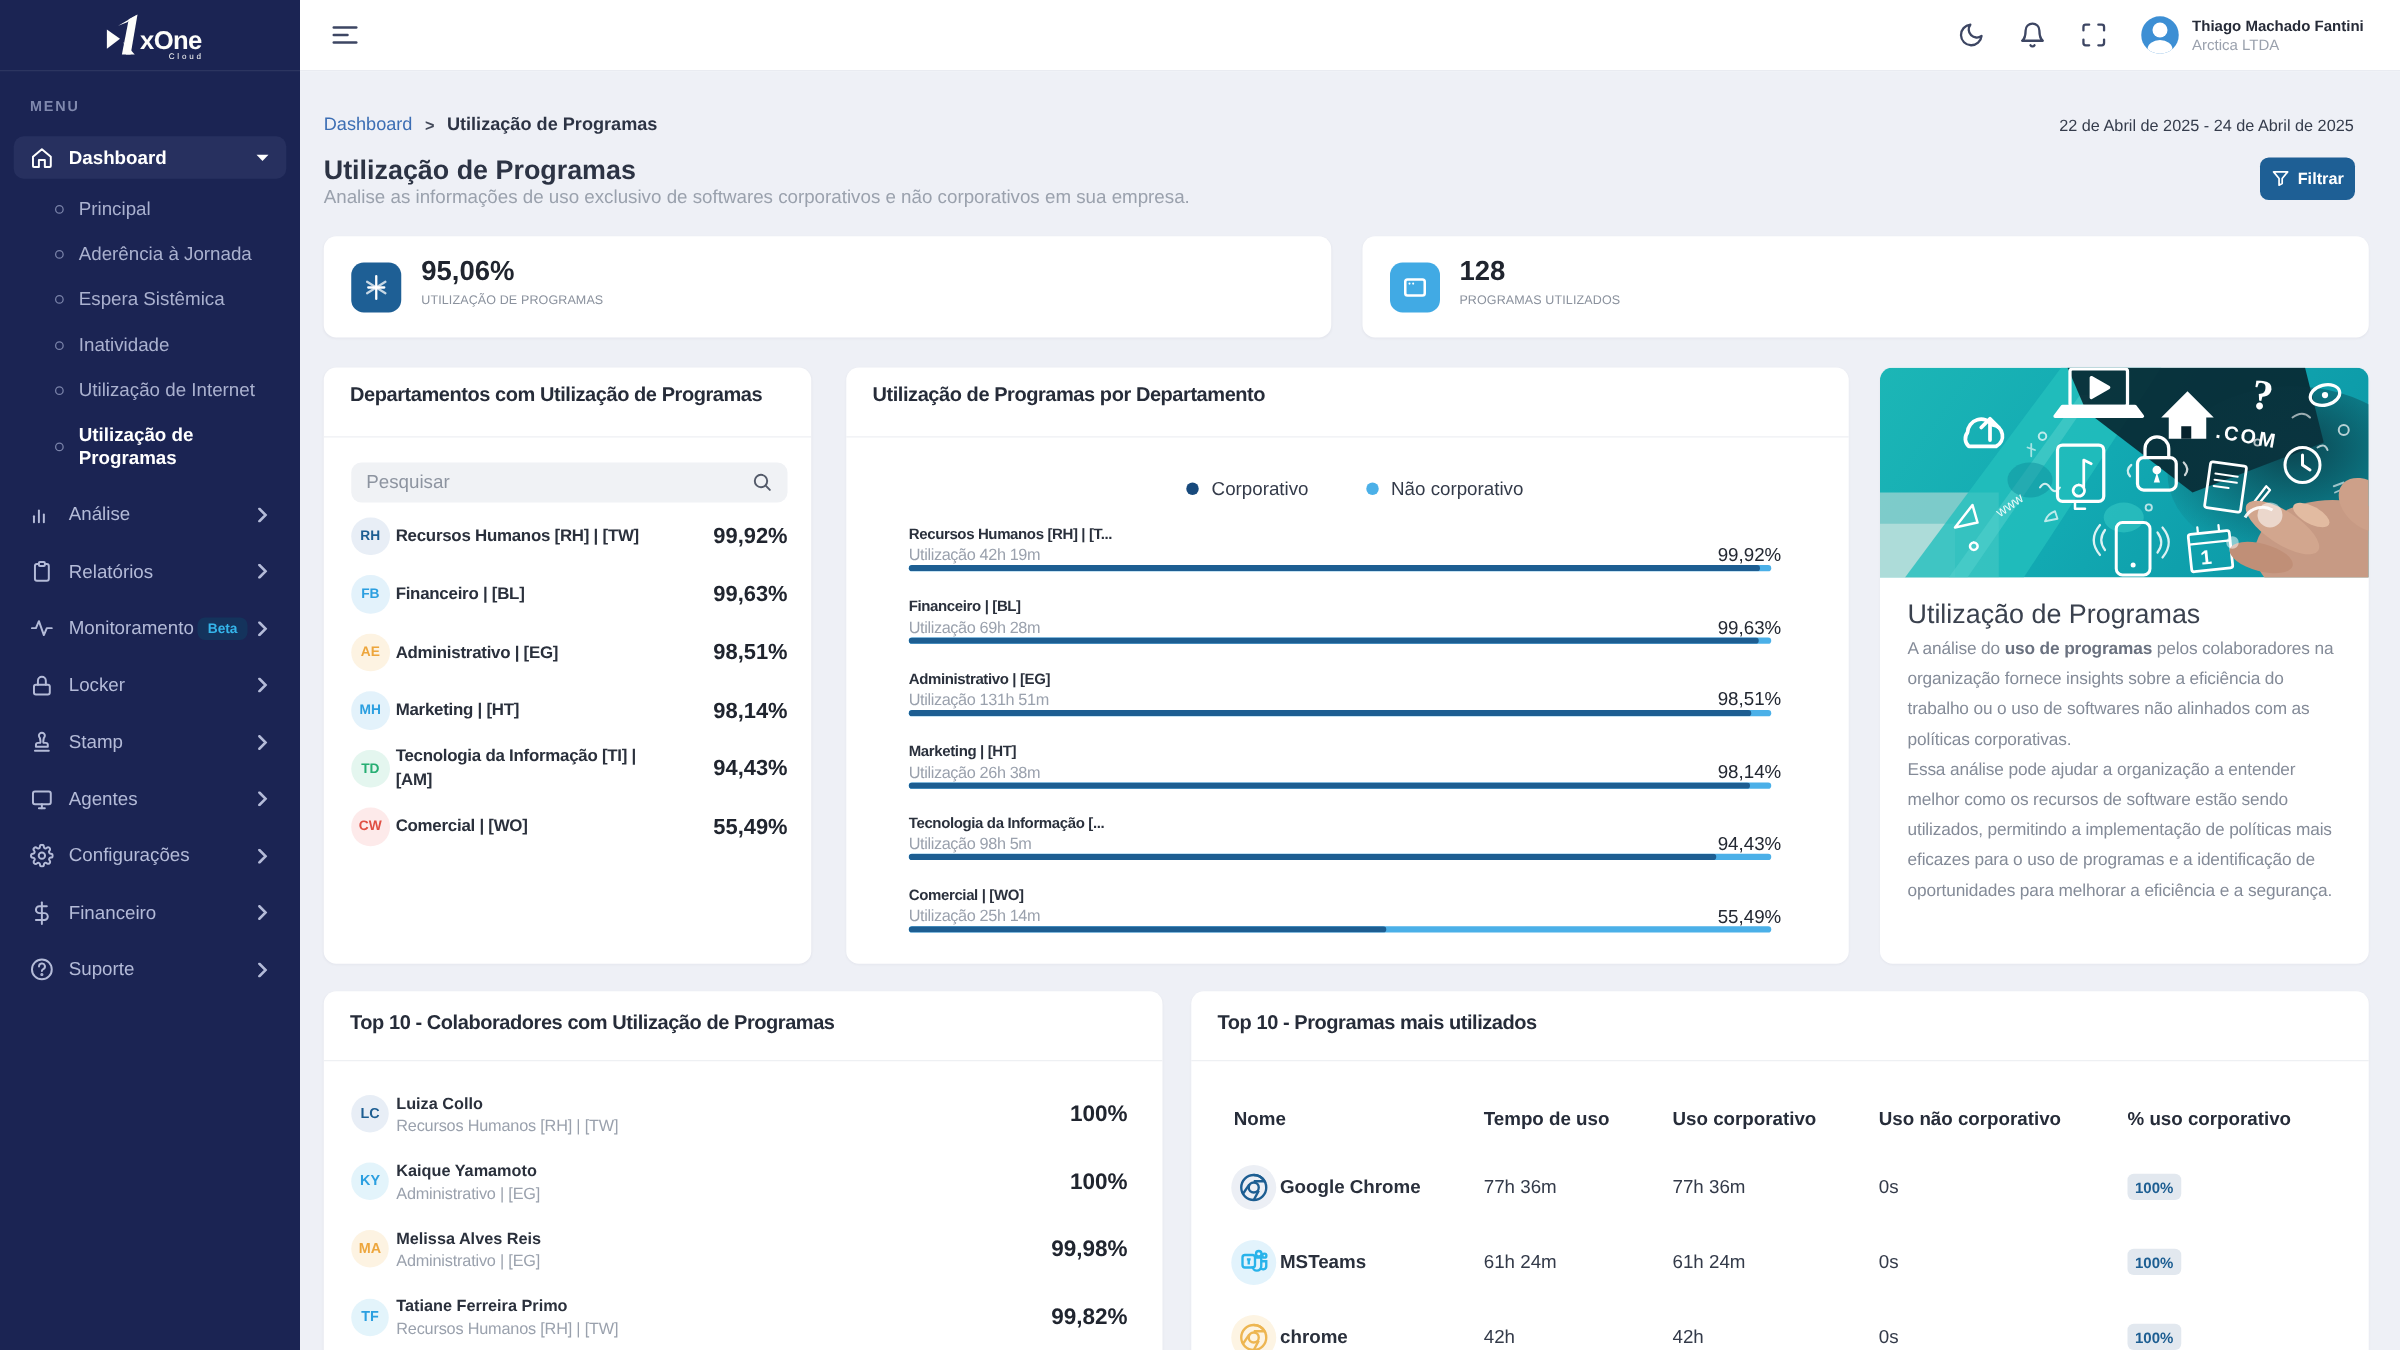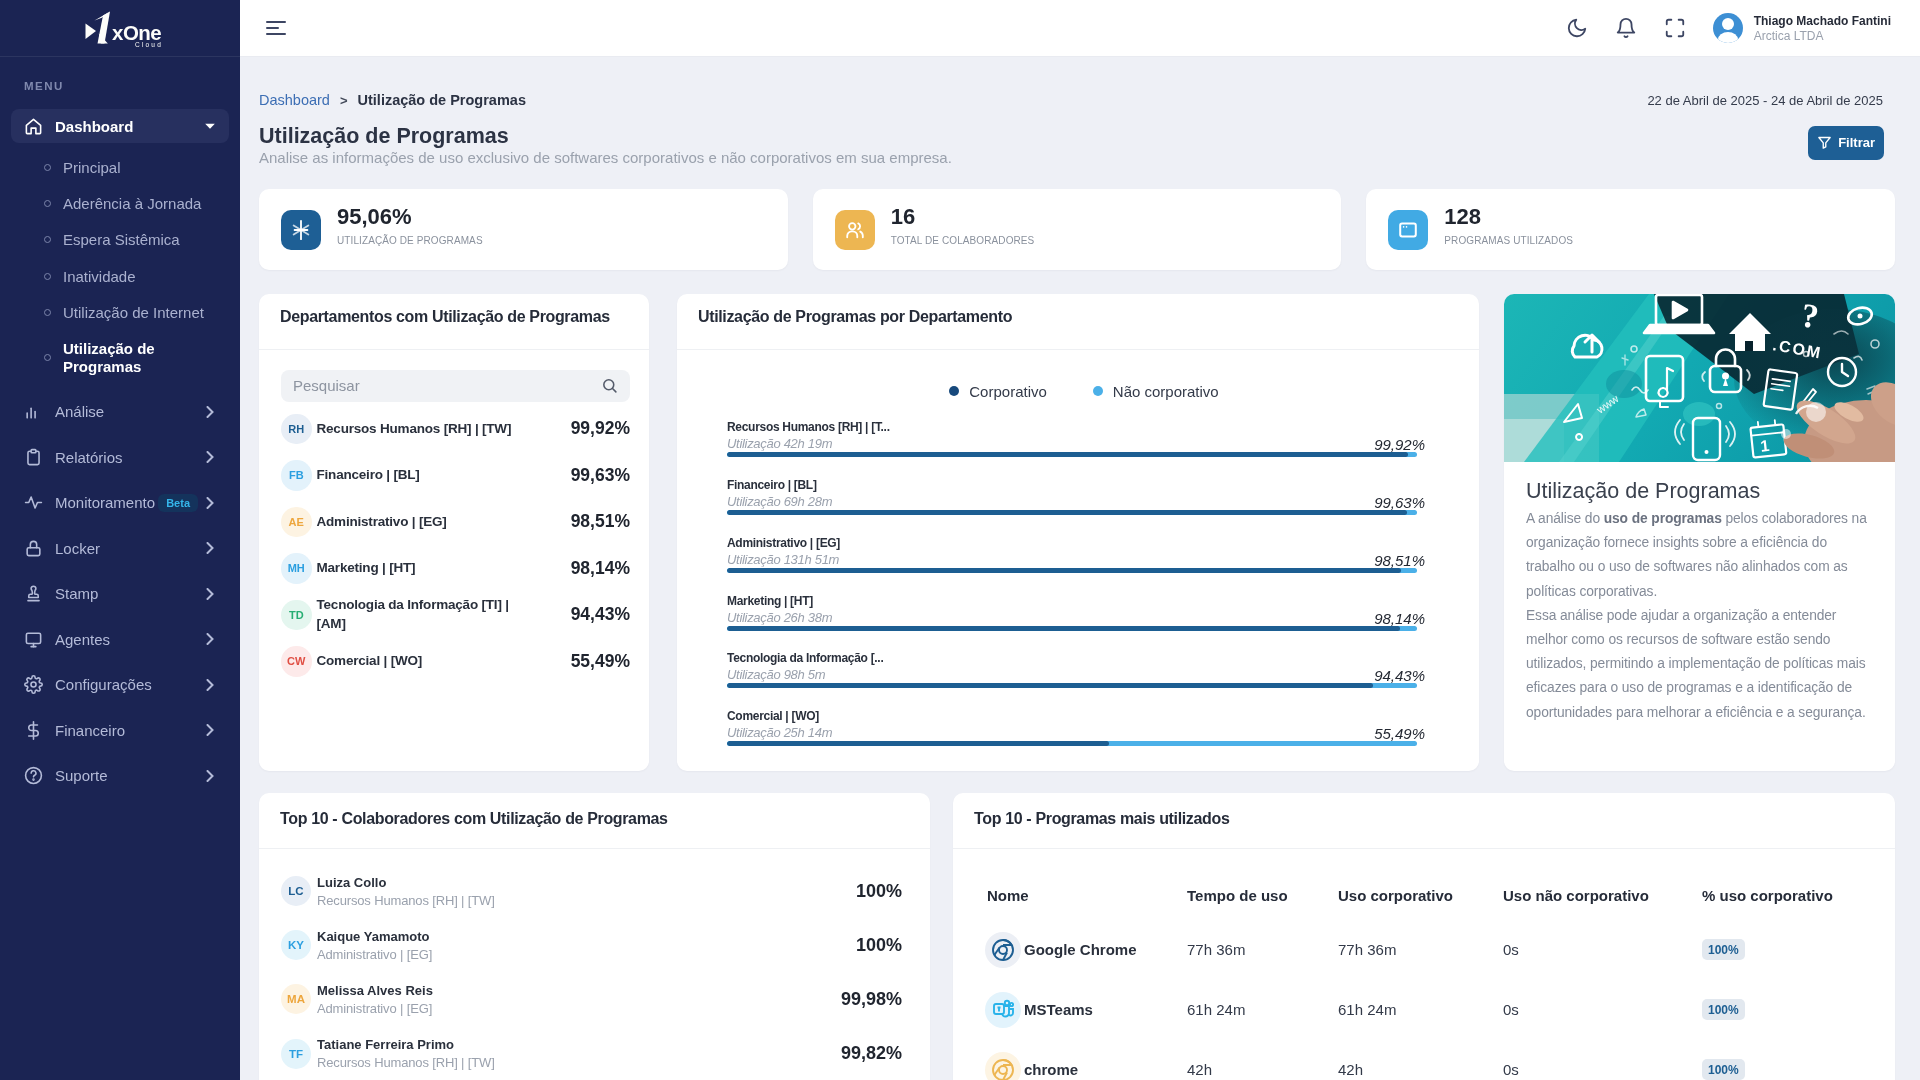--- a/index.html
+++ b/index.html
@@ -71,21 +71,21 @@
 .dava { width:30.5px; height:30.5px; border-radius:50%; display:flex; align-items:center; justify-content:center; font-size:11px; font-weight:bold; flex:none; }
 .dname { margin-left:5px; font-size:13.5px; font-weight:bold; color:#2a303c; line-height:18.5px; letter-spacing:-0.2px; }
 .dpct { margin-left:auto; font-size:17.5px; font-weight:bold; color:#20252f; }
 
 .legend { display:flex; justify-content:center; gap:46px; margin-top:33px; height:17px; padding-left:12px; }
 .legend .li { display:flex; align-items:center; gap:10px; font-size:15px; color:#333a49; }
 .ldot { width:10px; height:10px; border-radius:50%; }
 .bars { margin:3px 54px 0 50px; }
 .brow { margin-top:19.8px; }
 .bl1 { font-size:12px; font-weight:bold; color:#2a303c; line-height:17px; letter-spacing:-0.3px; }
-.bl2row { display:flex; align-items:flex-start; margin-top:0; height:16px;font-style:italic; }
+.bl2row { display:flex; align-items:center; margin-top:0; height:16px; }
 .bl2 { font-size:13px; color:#9aa1ad; line-height:16px; letter-spacing:-0.3px; }
 .bpct { margin-left:auto; font-size:15px; color:#232832; }
 .track { margin-top:0; margin-right:8px; height:5px; border-radius:3px; background:#4bb0e8; position:relative; overflow:hidden; }
 .fill { position:absolute; left:0; top:0; bottom:0; background:#1d5e92; border-radius:3px; }
 
 .pimg { height:168px; position:relative; }
 .rp-title { font-size:21.5px; color:#3a414e; padding:18px 22px 0 22px; line-height:22px; }
 .rp-text { font-size:13.8px; color:#848b98; line-height:24.2px; padding:5px 20px 0 22px; letter-spacing:-0.1px; }
 
 .row3 { display:flex; margin-top:22px; }
@@ -295,34 +295,20 @@
             <svg width="22" height="22" viewBox="0 0 24 24" fill="none" stroke="#fff" stroke-width="2" stroke-linecap="round">
               <path d="M12 2 V22"></path>
               <path d="M4 7 L20 17" opacity=".75"></path>
               <path d="M20 7 L4 17" opacity=".75"></path>
               <path d="M5 12 H19"></path>
             </svg>
           </div>
         <div class="sval">
             <div class="n">95,06%</div>
             <div class="l">UTILIZAÇÃO DE PROGRAMAS</div>
-          </div>
-      </div>
-      <div class="stat">
-        <div class="sic orange">
-            <svg width="22" height="22" viewBox="0 0 24 24" fill="none" stroke="#fff" stroke-width="2" stroke-linecap="round" stroke-linejoin="round">
-              <circle cx="9" cy="8" r="3.5"></circle>
-              <path d="M3.5 20 v-1.5 a5 5 0 0 1 5 -5 h1 a5 5 0 0 1 5 5 V20"></path>
-              <path d="M15.5 4.8 a3.5 3.5 0 0 1 0 6.4"></path>
-              <path d="M17.7 13.7 a5 5 0 0 1 2.8 4.4 V20"></path>
-            </svg>
-          </div>
-        <div class="sval">
-            <div class="n">16</div>
-            <div class="l">TOTAL DE COLABORADORES</div>
           </div>
       </div>
       <div class="stat">
         <div class="sic sky">
             <svg width="22" height="22" viewBox="0 0 24 24" fill="none" stroke="#fff" stroke-width="2.2" stroke-linecap="round" stroke-linejoin="round">
               <rect x="3.5" y="5" width="17" height="14" rx="2"></rect>
               <circle cx="7.2" cy="8.6" r="0.9" fill="#fff" stroke="none"></circle>
               <circle cx="10.4" cy="8.6" r="0.9" fill="#fff" stroke="none"></circle>
             </svg>
           </div>

